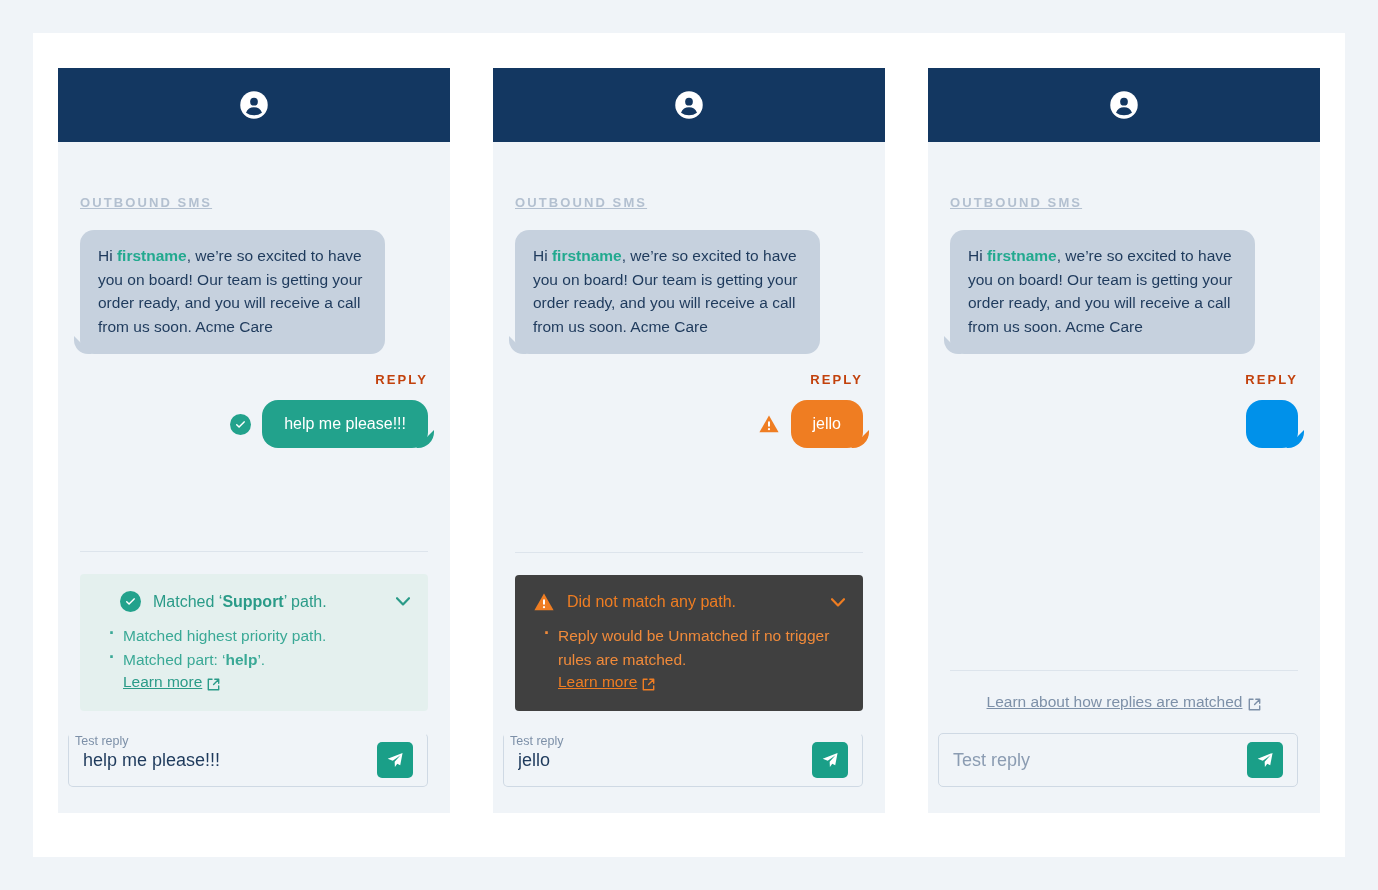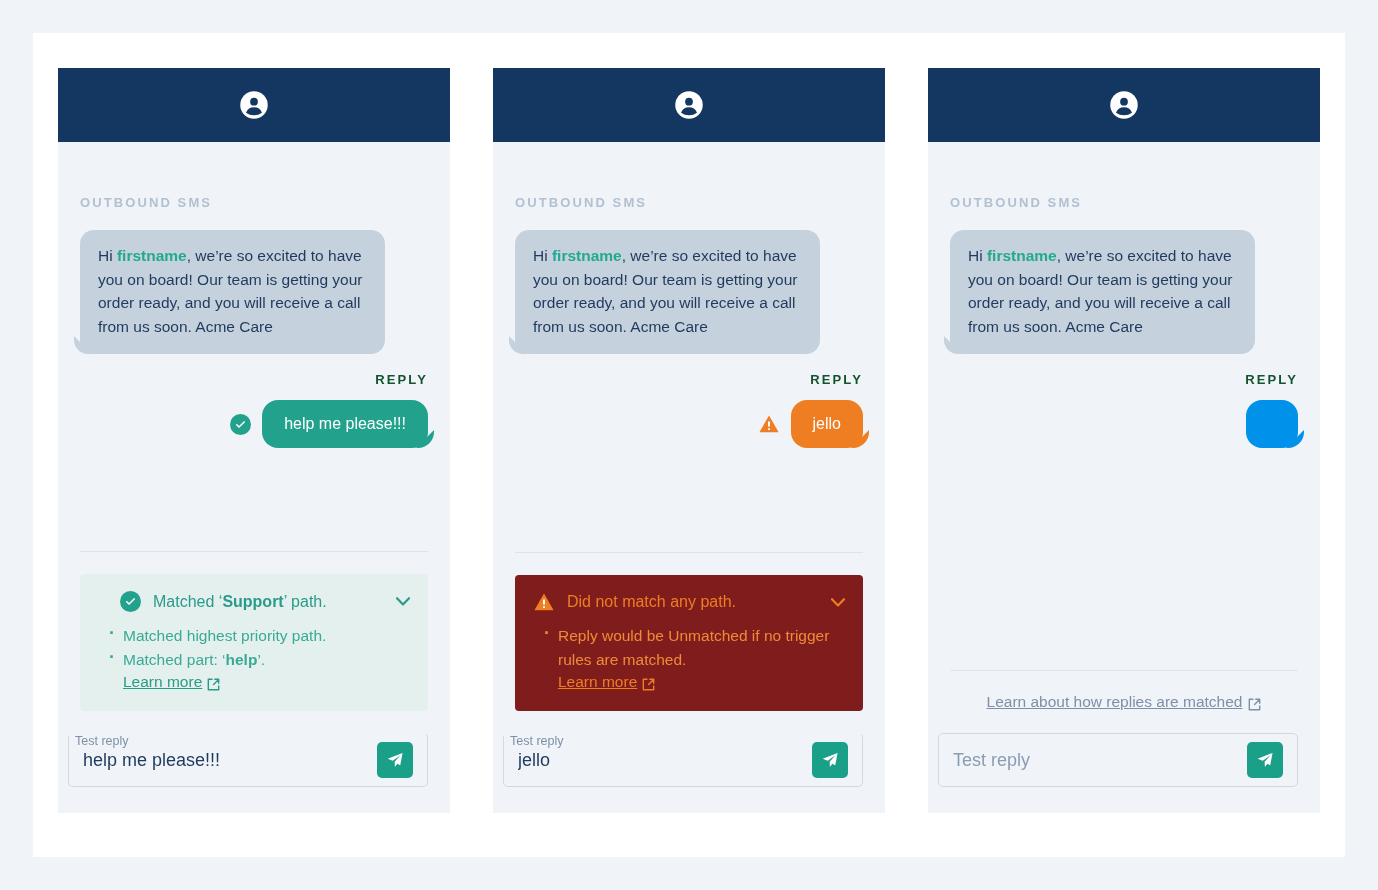--- a/index.html
+++ b/index.html
@@ -43,20 +43,21 @@
     padding: 0 22px;
     position: relative;
     display: flex; flex-direction: column;
   }
   .section-label {
     margin-top: 53px;
     font-size: 13px;
     letter-spacing: 2.1px;
     font-weight: 700;
     color: #b3c0d0;
+    text-decoration: underline;
   }
 
   
   .outbound-row { margin-top: 20px; display: flex; }
   .bubble-out {
     position: relative;
     max-width: 305px;
     background: #c6d1de;
     color: #1e3a5c;
     border-radius: 14px;
@@ -76,21 +77,21 @@
   }
   .firstname { color: #22a98f; font-weight: 700; text-align: right; }
 
   
   .reply-label {
     margin-top: 18px;
     text-align: right;
     font-size: 13px;
     letter-spacing: 2.1px;
     font-weight: 700;
-    color: #14532d;
+    color: #c2410c;
   }
   .reply-row {
     margin-top: 13px;
     display: flex; align-items: center; justify-content: flex-end;
     gap: 11px;
   }
   .status-check {
     width: 21px; height: 21px; border-radius: 50%;
     background: #22a28c;
     display: flex; align-items: center; justify-content: center;
@@ -132,21 +133,21 @@
   }
 
   
   .panel-wrap { padding: 22px 22px 0 22px; flex: none; }
   .match-panel {
     border-radius: 4px;
     padding: 17px 18px 20px 18px;
     position: relative;
   }
   .panel-success { background: #e4f0ee; }
-  .panel-warn { background: #7f1d1d; }
+  .panel-warn { background: #404040; }
   .panel-head {
     display: flex; align-items: center; gap: 12px;
     font-size: 16px;
   }
   .panel-head .txt { flex: 1 1 auto; }
   .panel-success .panel-head { color: #2a9b88; padding-left: 22px; }
   .panel-warn .panel-head { color: #ef7d22; }
   .chevron { width: 14px; height: 9px; flex: none; display: block; cursor: pointer; }
   .bullets { margin-top: 12px; padding-left: 25px; }
   .bullet {

